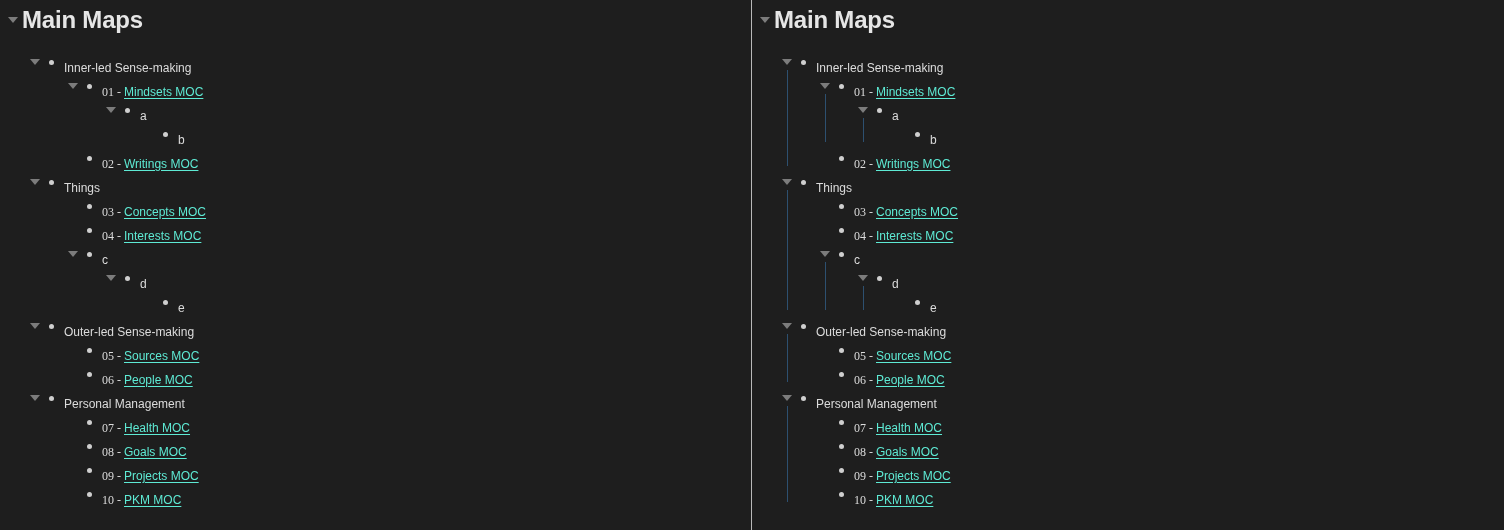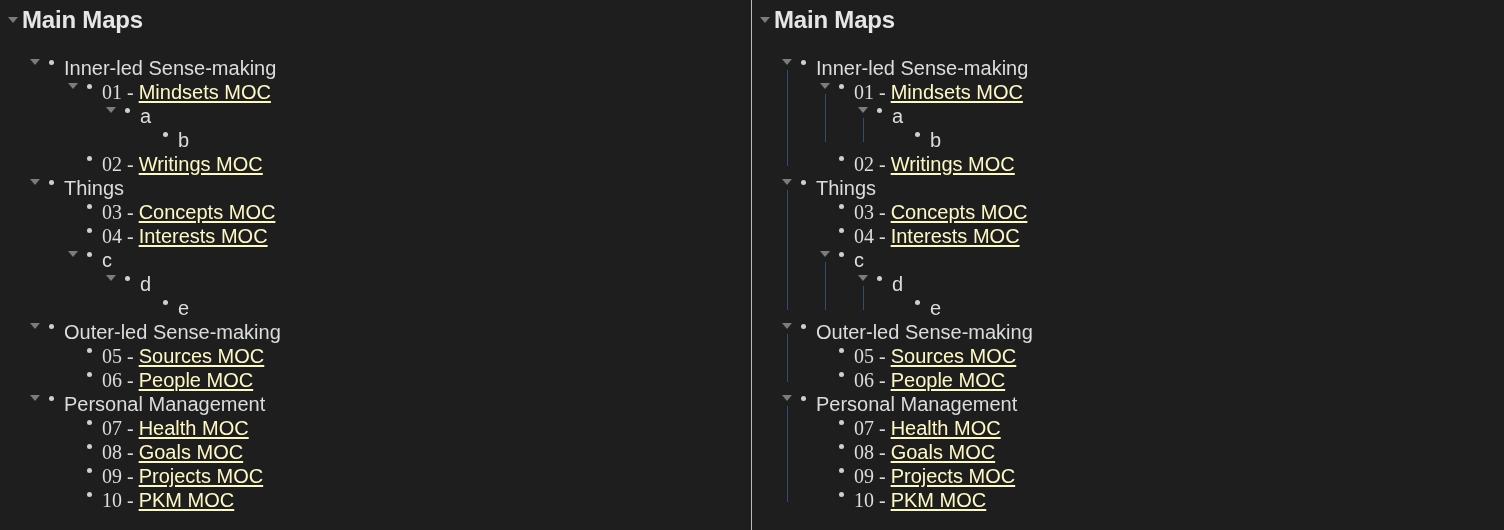--- a/index.html
+++ b/index.html
@@ -88,29 +88,29 @@
     margin-right: 6px;
   }
   .bullet .dot {
     width: 5px;
     height: 5px;
     border-radius: 50%;
     background: #cfcfcf;
   }
 
   .label {
-    font-size: 20px;
+    font-size: 12px;
     color: #dcdcdc;
     line-height: 24px;
     margin-top: 11px;
   }
   .label .num { color: #dcdcdc; font-family: Liberation Serif, serif; }
 
   .link {
-    color: #fef9c3;
+    color: #5eead4;
     text-decoration: underline;
     text-underline-offset: 2px;
     cursor: pointer;
   }
 
   
   .guide {
     position: absolute;
     width: 1px;
     background: #2d5070;

